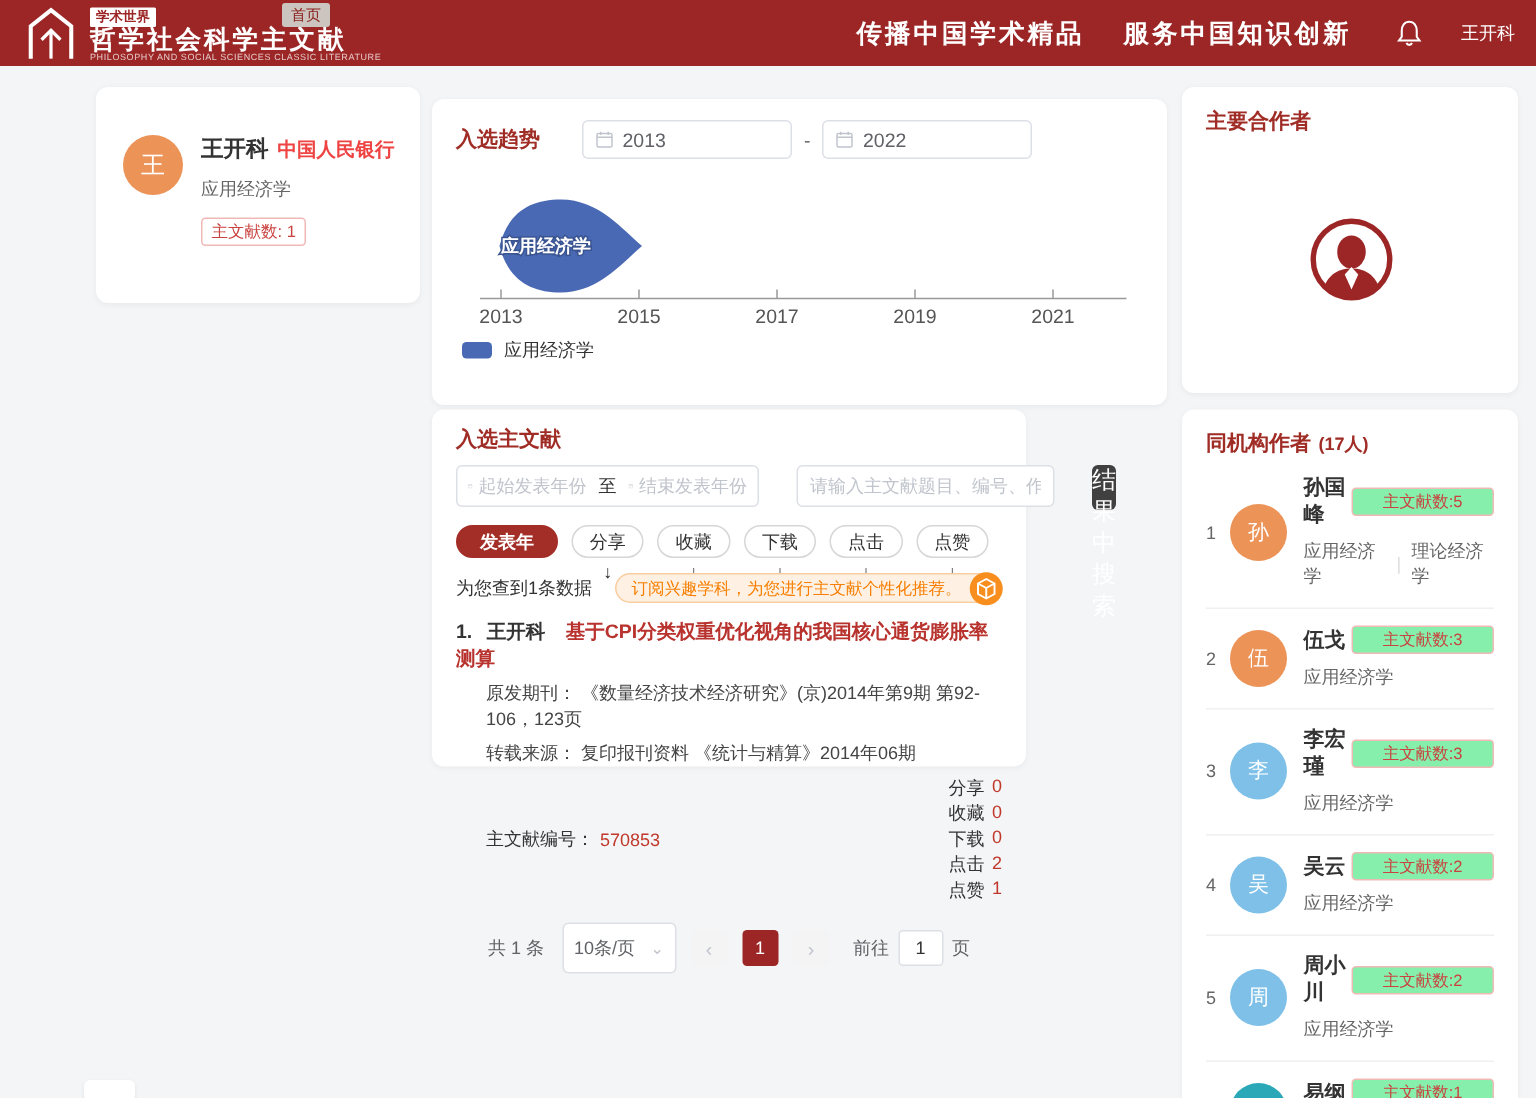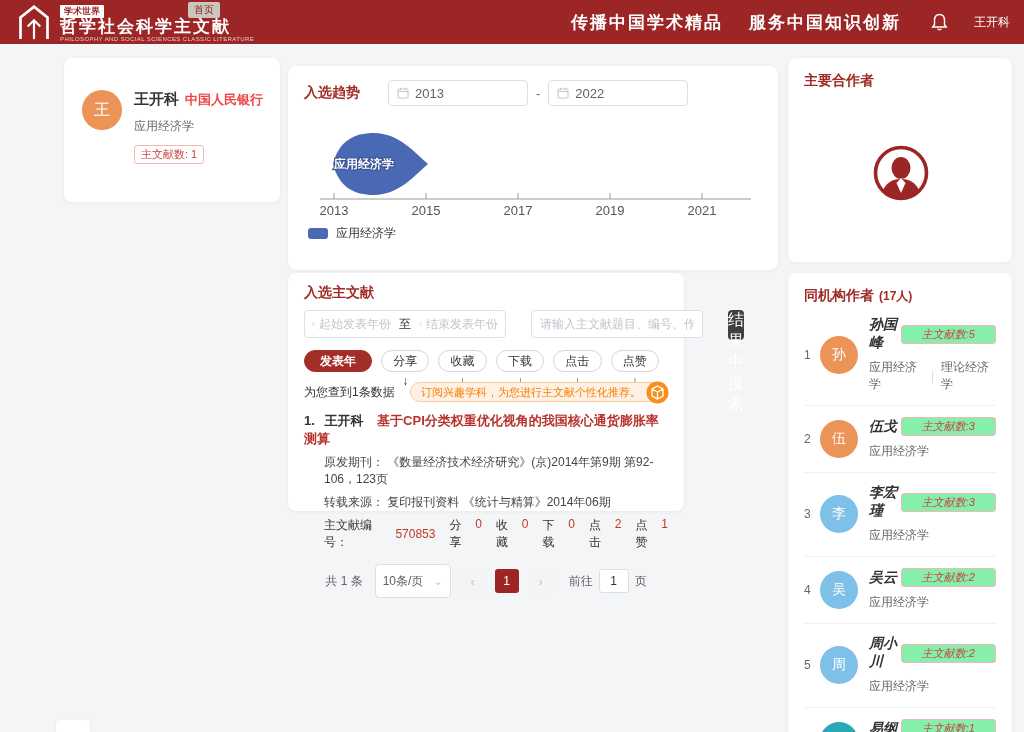--- a/index.html
+++ b/index.html
@@ -68,42 +68,42 @@
   .notice { margin-left:auto; position:relative; display:flex; align-items:center; background:#fef1e3; border:1px solid #f8cda0; color:#F77E00; font-size:11px; height:20px; border-radius:10px; padding:0 26px 0 10px; cursor:pointer; }
   .notice-icon { position:absolute; right:-2px; top:-2px; width:23px; height:23px; }
   .result-item { margin-top:10px; }
   .item-line1 { font-size:13px; }
   .item-index { font-weight:bold; color:#333; }
   .item-author { font-weight:bold; color:#333; margin-left:6px; }
   .item-title { color:#B8322E; font-weight:bold; margin-left:10px; cursor:pointer; }
   .item-meta { font-size:12px; color:#444; margin-top:6px; padding-left:20px; }
   .item-bottom { display:flex; align-items:center; margin-top:6px; padding-left:20px; font-size:12px; }
   .doc-no { color:#C0392B; margin-left:4px; }
-  .stats { margin-left:auto; display:flex; }
+  .stats { margin-left:auto; display:flex;flex-direction:column; }
   .stat { display:flex; margin-left:14px; cursor:pointer; }
   .stat .v { color:#C0392B; margin-left:5px; }
   .pager { display:flex; align-items:center; justify-content:center; margin-top:13px; font-size:12px; color:#606266; }
   .pager-total { margin-right:12px; }
   .page-size { display:flex; align-items:center; justify-content:space-between; width:76px; height:24px; border:1px solid #dcdfe6; border-radius:4px; background:#fff; padding:16px 7px; cursor:pointer; }
   .page-size .chev { color:#c0c4cc; font-size:11px; }
   .pg-btn { width:24px; height:24px; border-radius:3px; background:#f4f4f5; color:#c0c4cc; display:flex; align-items:center; justify-content:center; font-size:13px; margin-left:10px; cursor:pointer; }
   .pg-cur { width:24px; height:24px; border-radius:3px; background:#9C2626; color:#fff; display:flex; align-items:center; justify-content:center; font-size:12px; margin-left:10px; cursor:pointer; }
   .goto-label { margin-left:16px; }
   .goto-input { width:30px; height:24px; border:1px solid #dcdfe6; border-radius:3px; text-align:center; font-size:12px; color:#333; margin:0 6px; font-family:"Liberation Sans", sans-serif; }
 
   
   .colleagues-card { left:788px; top:273px; width:224px; height:466px; padding:14px 16px 0 16px; }
   .coll-head { display:flex; align-items:baseline; }
   .coll-count { color:#A02C26; font-size:12px; font-weight:bold; margin-left:5px; }
   .coll-item { display:flex; align-items:center; padding:11px 0 12px 0; border-bottom:1px solid #f0f0f0; cursor:pointer; }
   .coll-item:last-child { border-bottom:none; }
   .coll-rank { width:14px; font-size:12px; color:#666; flex:none; }
   .coll-avatar { width:38px; height:38px; border-radius:50%; color:#fff; font-size:14px; display:flex; align-items:center; justify-content:center; flex:none; margin-left:2px; }
   .coll-info { margin-left:11px; flex:1; }
-  .coll-top { display:flex; align-items:center;font-style:italic; }
+  .coll-top { display:flex; align-items:center; }
   .coll-name { font-size:14px; font-weight:bold; color:#333; }
   .coll-badge { margin-left:auto; border:1px solid #f0b9b6; color:#C9423F; font-size:11px; padding:1px 20px; border-radius:3px; background:#86efac; white-space:nowrap; }
   .coll-fields { font-size:12px; color:#666; margin-top:7px; display:flex; align-items:center; }
   .field-sep { color:#ddd; margin:0 7px; }
 
   .stub-card { position:absolute; left:56px; top:720px; width:34px; height:14px; background:#fff; border-radius:4px; box-shadow:0 1px 3px rgba(0,0,0,.08); }
 
   svg text { font-family:"Liberation Sans", sans-serif; }
 </style>
 </head>

